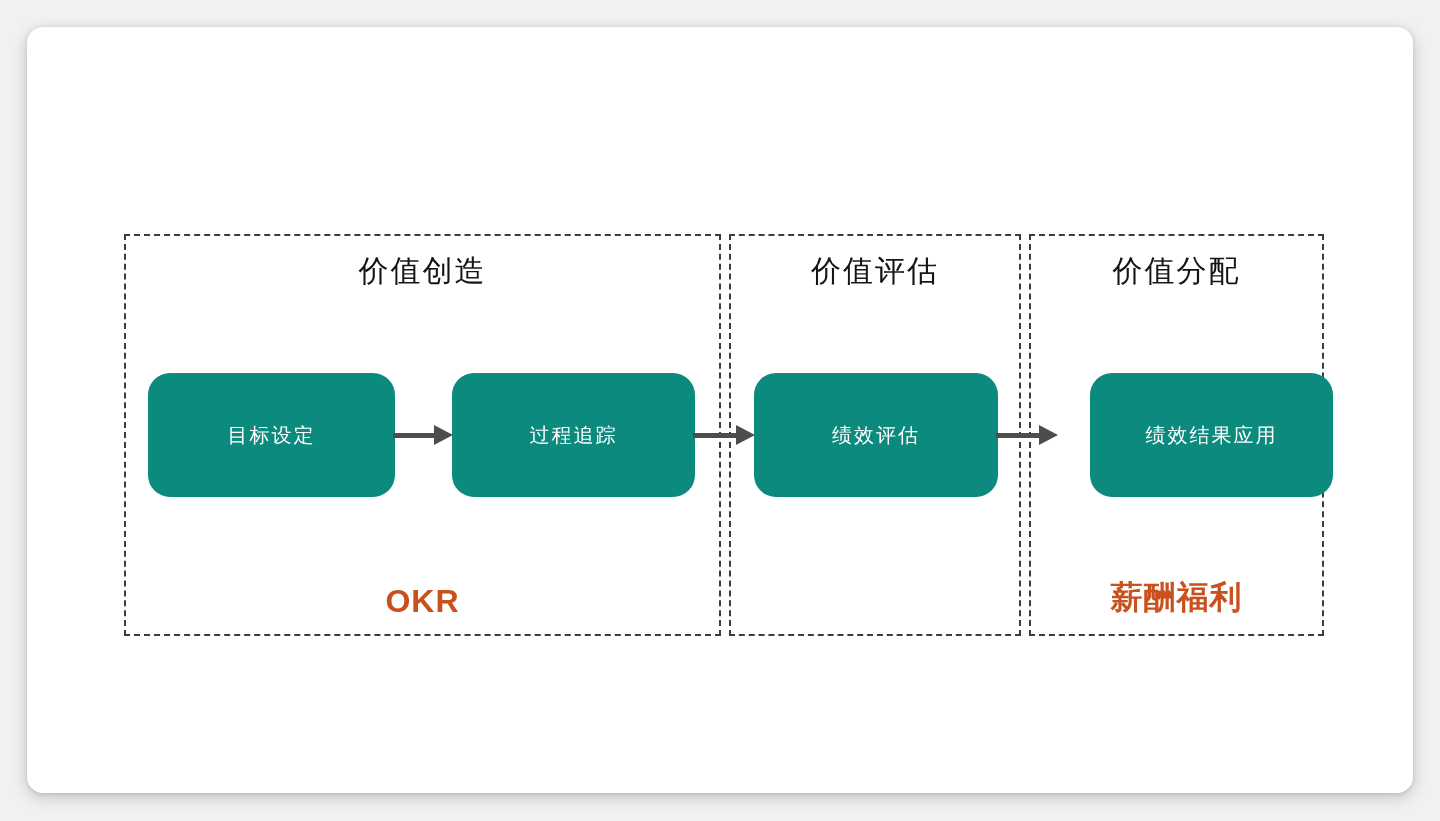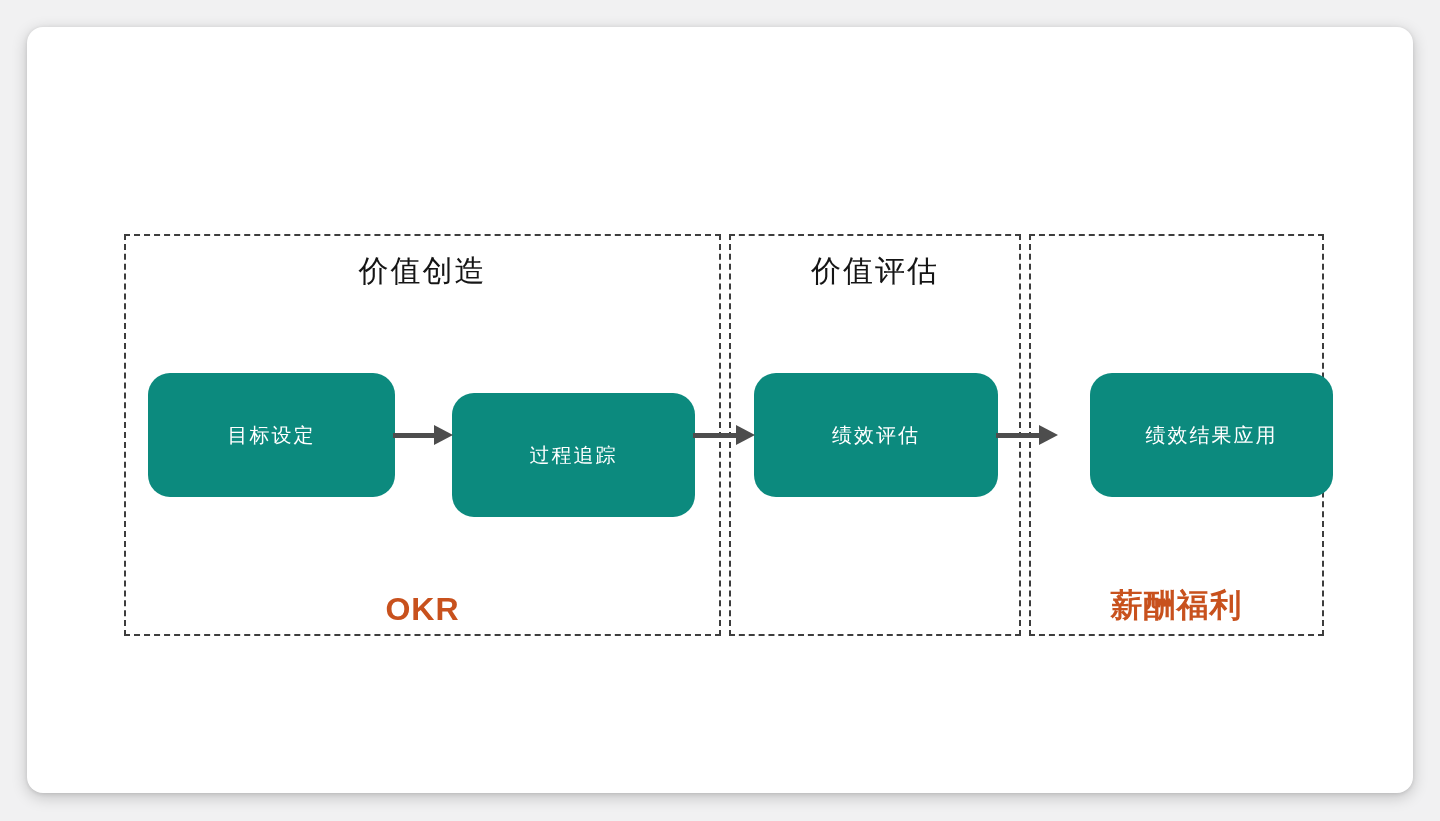--- a/index.html
+++ b/index.html
@@ -43,21 +43,21 @@
     left: 0;
     width: 100%;
     text-align: center;
     font-size: 30px;
     font-weight: 500;
     color: #151515;
     letter-spacing: 2px;
   }
   .section-label {
     position: absolute;
-    bottom: 6px;
+    bottom: 14px;
     left: 0;
     width: 100%;
     text-align: center;
     font-size: 32px;
     font-weight: 700;
     color: #c8511d;
     letter-spacing: 1px;
   }
   .node {
     position: absolute;
@@ -67,21 +67,21 @@
     border-radius: 22px;
     display: flex;
     align-items: center;
     justify-content: center;
     color: #ffffff;
     font-size: 20px;
     font-weight: 500;
     letter-spacing: 2px;
   }
   .node-1 { left: 121px;  width: 247px; }
-  .node-2 { left: 425px;  width: 243px; margin-top: 20px; }
+  .node-2 { left: 425px;  width: 243px; }
   .node-3 { left: 727px;  width: 244px; }
   .node-4 { left: 1030px; width: 243px; margin-left: 33px; }
   .arrow {
     position: absolute;
     top: 398px;
     height: 20px;
     z-index: 2;
   }
   .arrow-1 { left: 366px; width: 60px; }
   .arrow-2 { left: 666px; width: 62px; }
@@ -114,20 +114,21 @@
     <div class="section section-1">
       <div class="section-title">价值创造</div>
       <div class="section-label">OKR</div>
     </div>
 
     <div class="section section-2">
       <div class="section-title">价值评估</div>
     </div>
 
     <div class="section section-3">
+      <div class="section-title">价值分配</div>
       <div class="section-label">薪酬福利</div>
     </div>
 
     <div class="node node-1">目标设定</div>
     <div class="node node-2">过程追踪</div>
     <div class="node node-3">绩效评估</div>
     <div class="node node-4">绩效结果应用</div>
 
     <div class="arrow arrow-1">
       <div class="line"></div>

